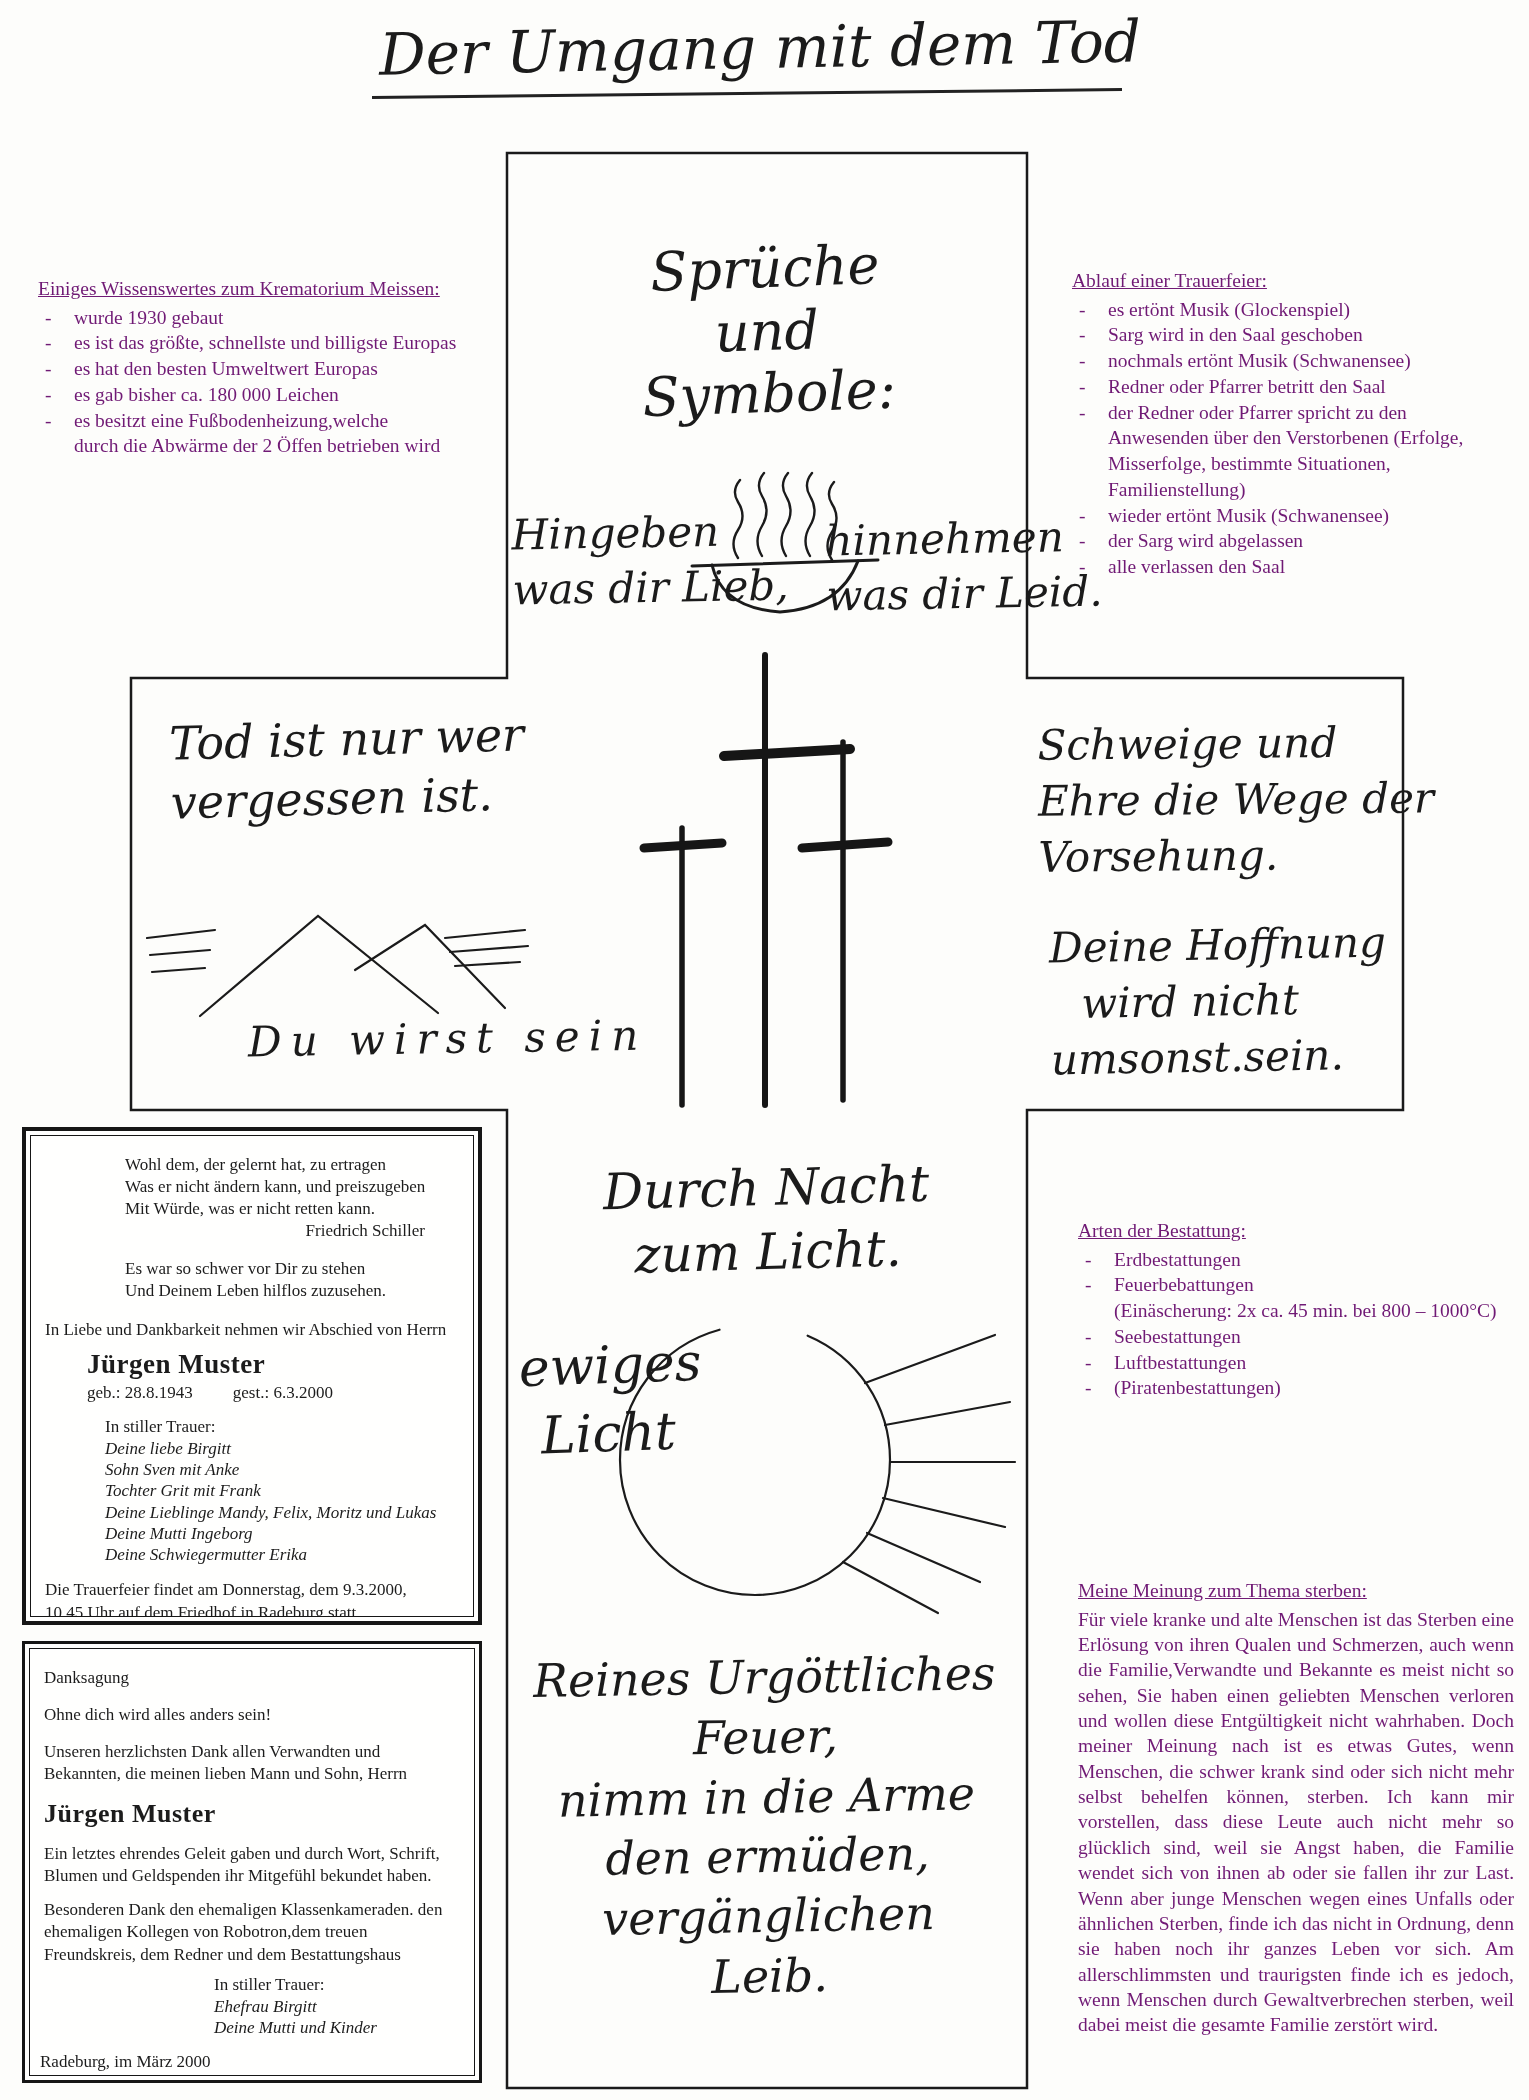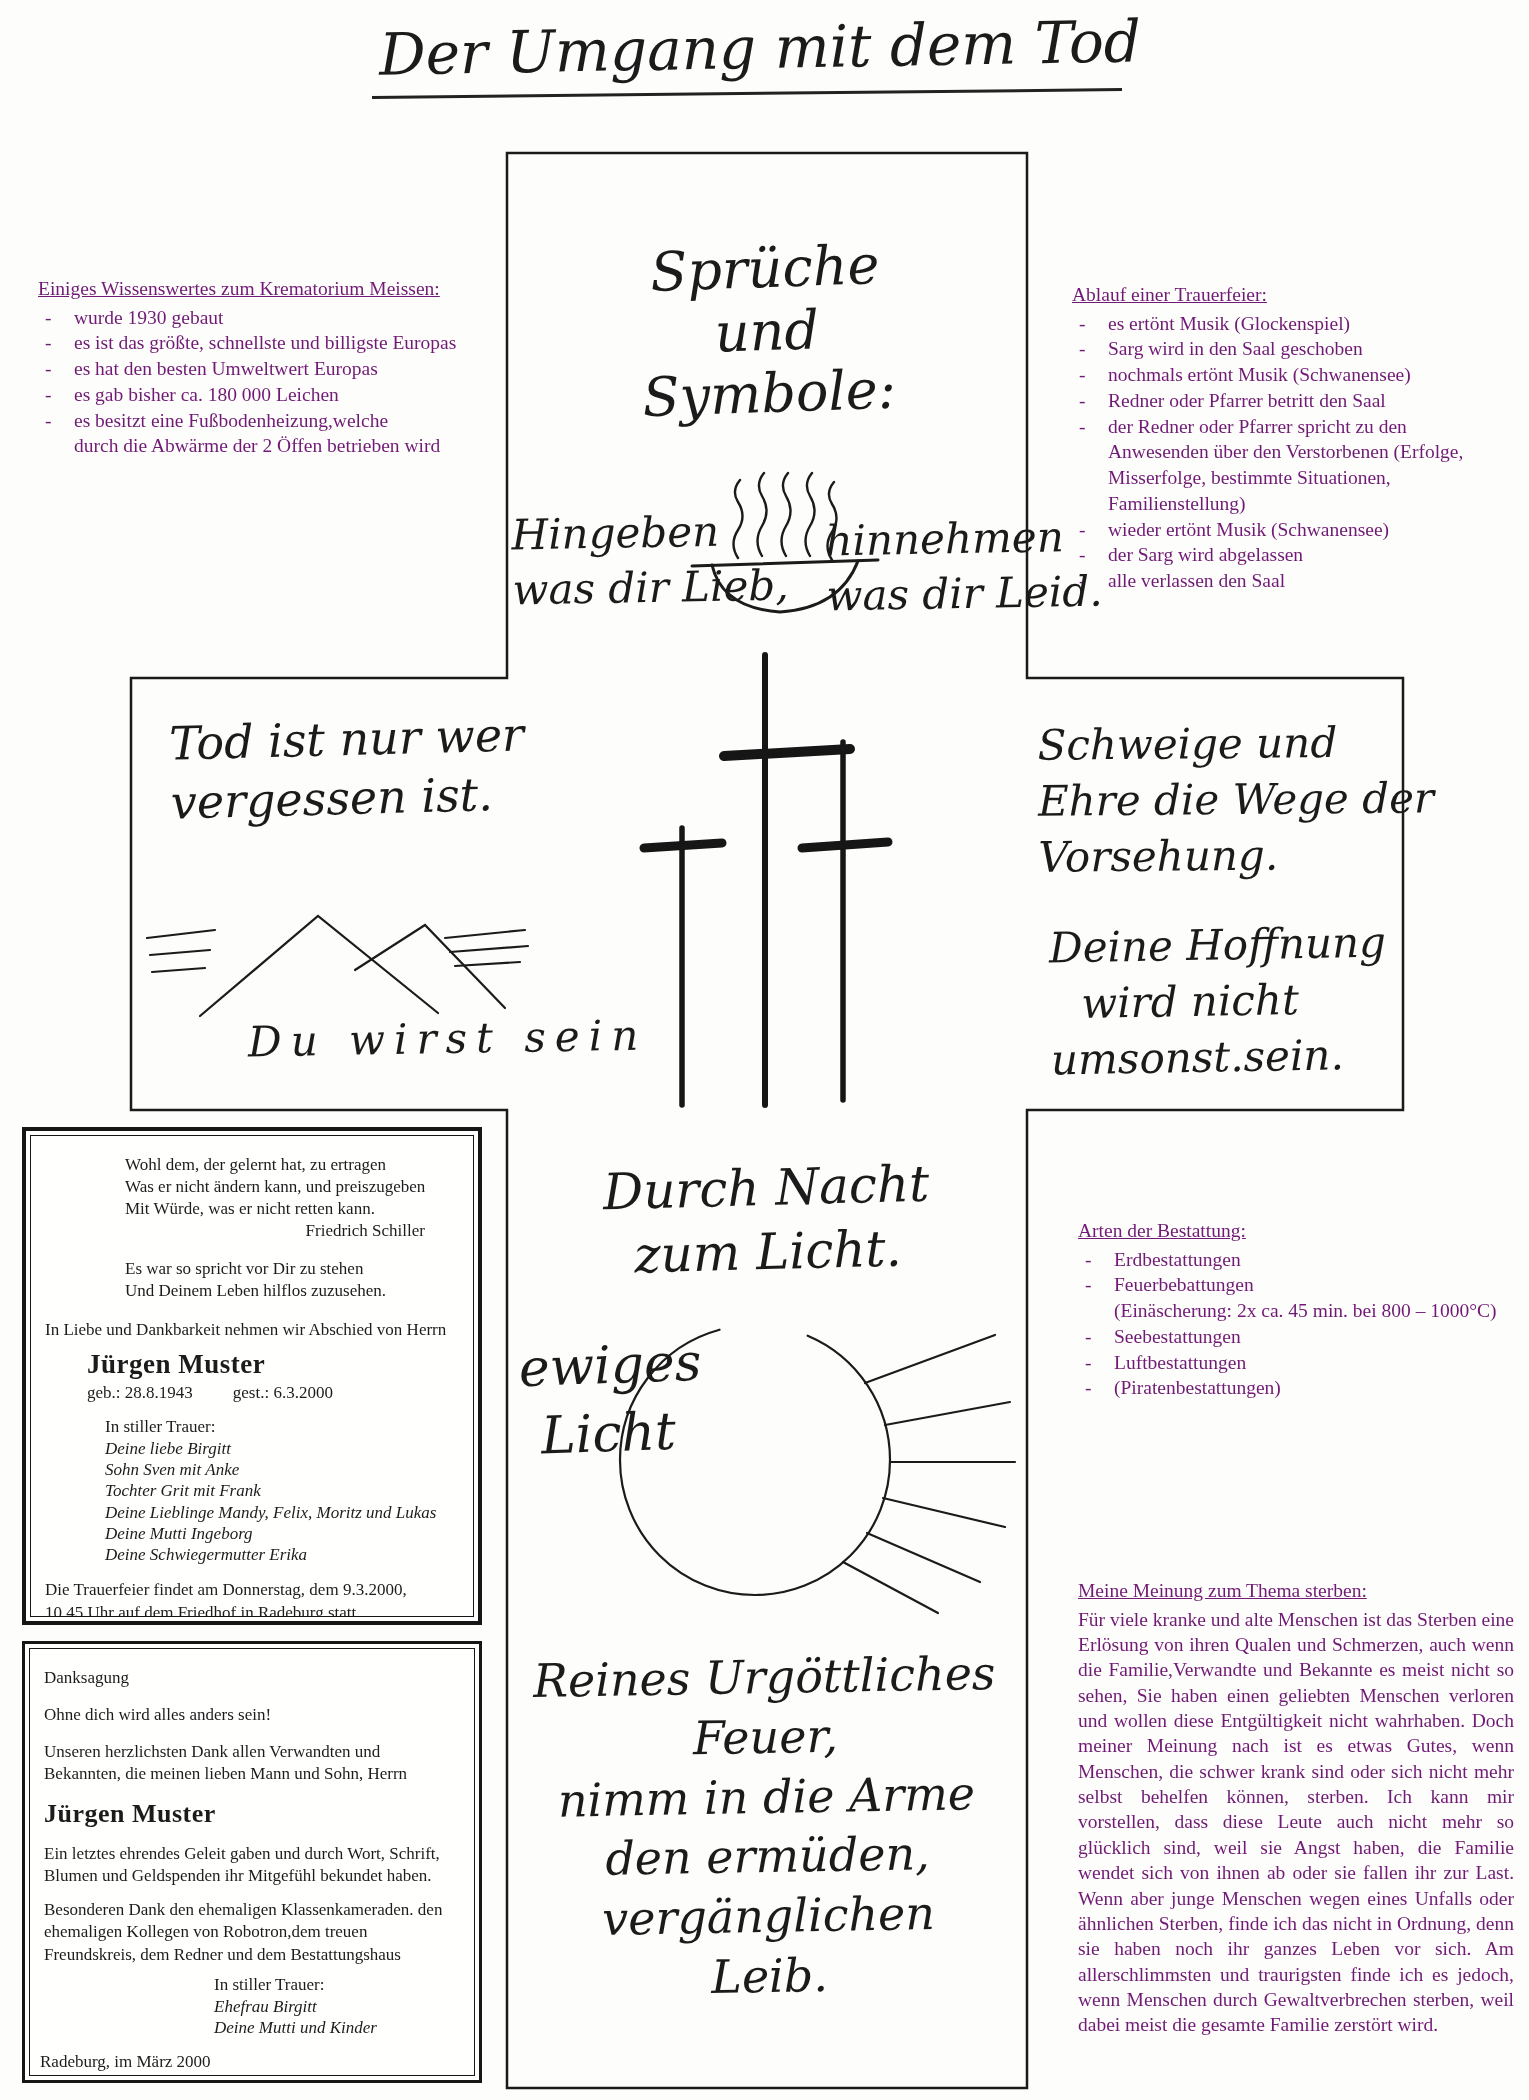--- a/index.html
+++ b/index.html
@@ -48,21 +48,21 @@
     <ul class="dash-list">
       <li>wurde 1930 gebaut</li>
       <li>es ist das größte, schnellste und billigste Europas</li>
       <li>es hat den besten Umweltwert Europas</li>
       <li>es gab bisher ca. 180 000 Leichen</li>
       <li>es besitzt eine Fußbodenheizung,welche</li>
       <li class="no-dash">durch die Abwärme der 2 Öffen betrieben wird</li>
     </ul>
   </div>
 
-  <div class="abs typed" style="left:1072px;top:282px;width:410px">
+  <div class="abs typed" style="left:1072px;top:268px;width:410px">
     <div class="sec-heading">Ablauf einer Trauerfeier:</div>
     <ul class="dash-list">
       <li>es ertönt Musik (Glockenspiel)</li>
       <li>Sarg wird in den Saal geschoben</li>
       <li>nochmals ertönt Musik (Schwanensee)</li>
       <li>Redner oder Pfarrer betritt den Saal</li>
       <li>der Redner oder Pfarrer spricht zu den Anwesenden über den Verstorbenen (Erfolge, Misserfolge, bestimmte Situationen, Familienstellung)</li>
       <li>wieder ertönt Musik (Schwanensee)</li>
       <li>der Sarg wird abgelassen</li>
       <li>alle verlassen den Saal</li>
@@ -171,21 +171,21 @@
 
   <div class="frame-box" style="left:22px;top:1127px;width:460px;height:498px">
     <div class="frame-inner">
       <div class="obit-poem">
         <div>Wohl dem, der gelernt hat, zu ertragen</div>
         <div>Was er nicht ändern kann, und preiszugeben</div>
         <div>Mit Würde, was er nicht retten kann.</div>
       </div>
       <div class="obit-author">Friedrich Schiller</div>
       <div class="obit-poem" style="margin-top:16px">
-        <div>Es war so spricht vor Dir zu stehen</div>
+        <div>Es war so schwer vor Dir zu stehen</div>
         <div>Und Deinem Leben hilflos zuzusehen.</div>
       </div>
       <div class="nowrap" style="margin-top:16px">In Liebe und Dankbarkeit nehmen wir Abschied von Herrn</div>
       <div class="person-name" style="margin-left:42px;margin-top:6px">Jürgen Muster</div>
       <div style="margin-left:42px;display:flex;gap:40px">
         <span>geb.: 28.8.1943</span>
         <span>gest.: 6.3.2000</span>
       </div>
       <div style="margin-left:60px;margin-top:12px">In stiller Trauer:</div>
       <div class="mourners" style="margin-left:60px">

